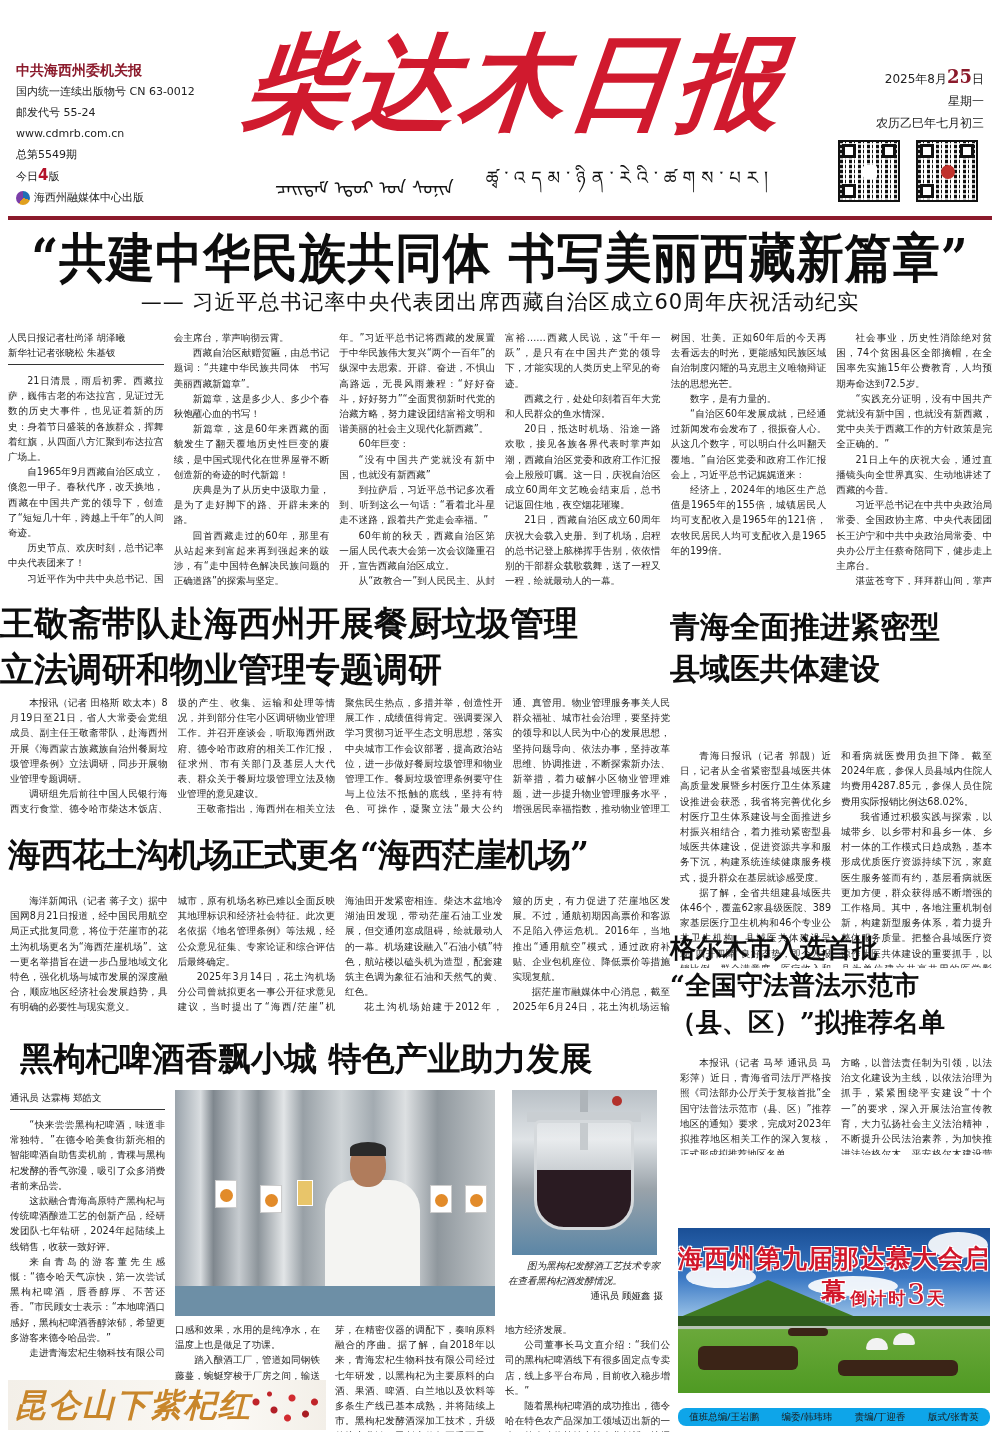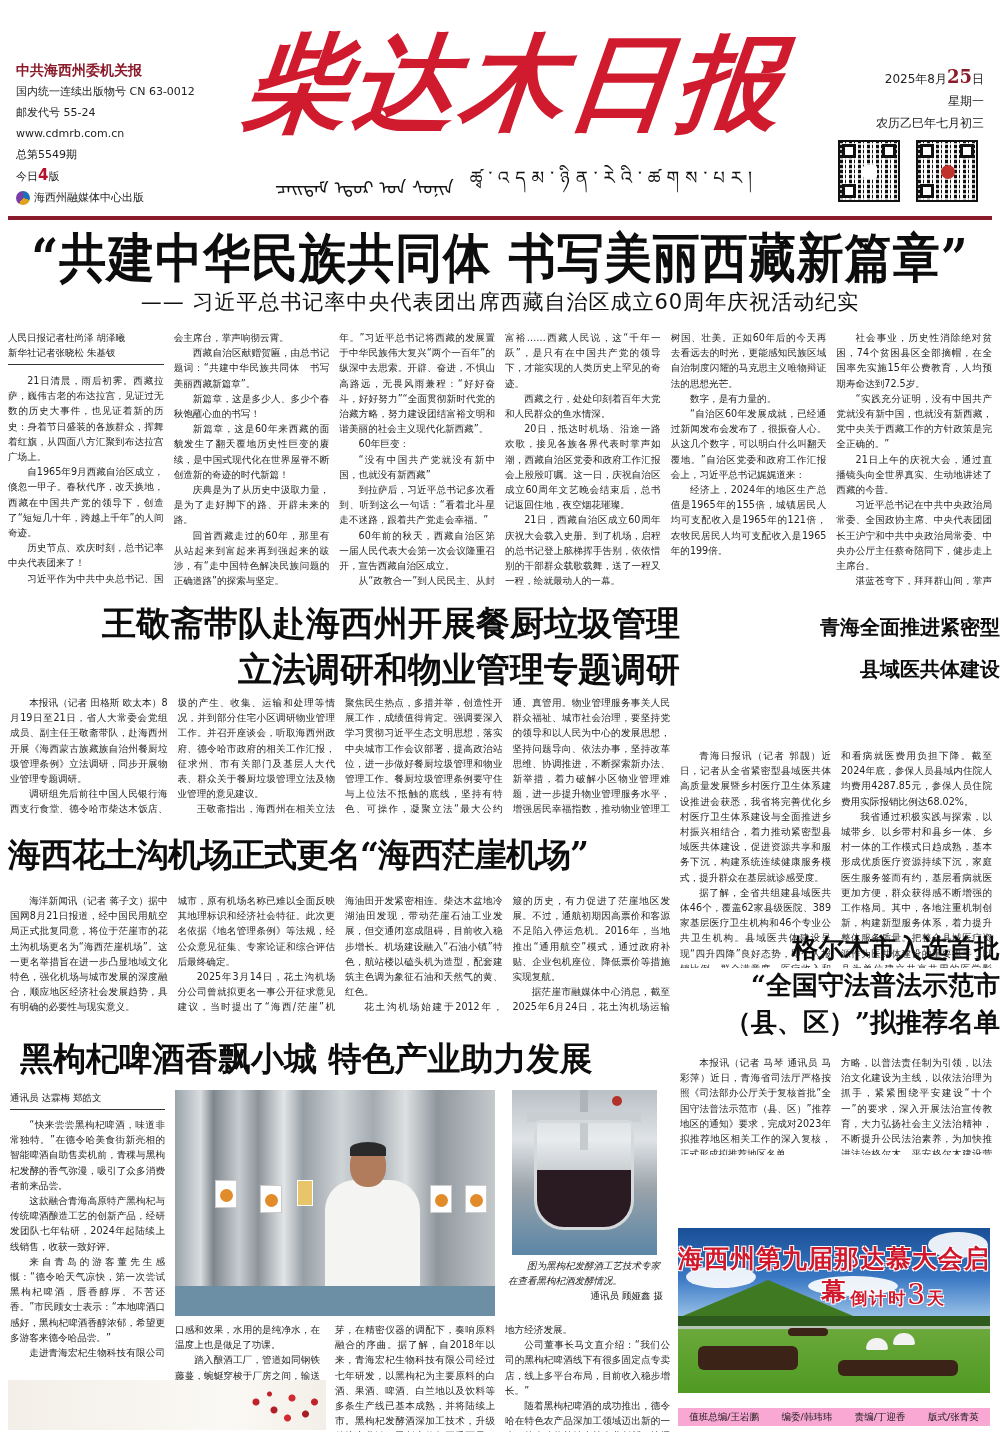--- a/index.html
+++ b/index.html
@@ -11,21 +11,21 @@
   
   .mh-left { left: 16px; top: 60px; width: 220px; font-size: 11px; line-height: 21px; color: #222; }
   .mh-left .organ { color: #8b1a2b; font-weight: bold; font-size: 14px; font-family: "DejaVu Serif", "Liberation Serif", serif; }
   .mh-left .pages-num { color: #b3122a; font-weight: bold; font-size: 15px; }
   .mh-left .pub { display: flex; align-items: center; gap: 4px; }
   .pub-logo { width: 14px; height: 14px; border-radius: 50%; background: conic-gradient(#1f6fb5 0 30%, #e0a020 30% 60%, #7b3ea8 60% 100%); }
 
   .title-logo { left: 245px; top: 20px; width: 520px; height: 125px; color: #d01a2e;
     font-family: "DejaVu Serif", "Liberation Serif", serif; font-weight: bold; font-size: 104px;
     letter-spacing: 4px; line-height: 125px; font-style: italic; transform: skewX(-6deg); white-space: nowrap; }
-  .script-line { left: 275px; top: 168px; width: 540px; height: 30px; font-size: 18px; color: #111; white-space: nowrap; letter-spacing: 6px; display: flex; gap: 16px; align-items: center; }
+  .script-line { left: 275px; top: 168px; width: 540px; height: 30px; font-size: 18px; color: #111; white-space: nowrap; letter-spacing: 6px; display: flex; gap: 32px; align-items: center; }
   .script-line .mongol { font-family: "DejaVu Serif", serif; letter-spacing: 16px; }
 
   .mh-right { right: 16px; top: 66px; width: 200px; text-align: right; font-size: 12px; line-height: 22px; color: #222; }
   .mh-right .day { color: #8b1a2b; font-weight: bold; font-size: 18px; font-family: "DejaVu Serif", serif; }
   .qr-wrap { right: 22px; top: 140px; display: flex; gap: 16px; }
   .qr { width: 62px; height: 62px; background:
       repeating-linear-gradient(90deg, #111 0 3px, #fff 3px 5px, #111 5px 6px, #fff 6px 9px),
       #fff; position: relative; border: 2px solid #111; }
   .qr::after { content: ""; position: absolute; inset: 0; background: repeating-linear-gradient(0deg, rgba(255,255,255,.75) 0 2px, transparent 2px 5px); }
   .qr .corner { position: absolute; width: 14px; height: 14px; border: 3px solid #111; background: #fff; z-index: 2; }
@@ -44,25 +44,25 @@
   .byline-rule { border-bottom: 1px solid #333; padding-bottom: 4px; margin-bottom: 8px; }
 
   .cols { display: flex; gap: 10px; }
   .col { flex: 1; font-size: 9.6px; line-height: 15.2px; color: #262626; text-align: justify; overflow: hidden; }
   .col p { text-indent: 2em; }
   .col p.noind { text-indent: 0; }
 
   .sec-lead { left: 8px; top: 330px; width: 984px; height: 255px; }
 
   
-  .h2 { font-family: "DejaVu Serif", "Liberation Serif", serif; font-weight: bold; color: #0d0d0d; text-align: right; }
+  .h2 { font-family: "DejaVu Serif", "Liberation Serif", serif; font-weight: bold; color: #0d0d0d; text-align: left; }
   .a2-title { left: 0; top: 600px; width: 680px; font-size: 34px; line-height: 46px; }
   .a2-body { left: 10px; top: 695px; width: 660px; height: 125px; }
 
-  .a3-title { left: 670px; top: 606px; width: 330px; font-size: 20px; line-height: 42px; }
+  .a3-title { left: 670px; top: 606px; width: 330px; font-size: 30px; line-height: 42px; }
   .a3-body { left: 680px; top: 705px; width: 312px; height: 220px; margin-top: 43px; }
 
   .a4-title { left: 0; top: 830px; width: 680px; font-size: 33px; line-height: 50px; text-align: left; padding-left: 8px; letter-spacing: -1px; }
   .a4-body { left: 10px; top: 893px; width: 660px; height: 125px; }
 
   .a5-title { left: 670px; top: 930px; width: 330px; font-size: 26px; line-height: 37px; }
   .a5-body { left: 680px; top: 1055px; width: 312px; height: 100px; }
 
   .a6-title { left: 0; top: 1033px; width: 680px; font-size: 33px; line-height: 52px; text-align: left; padding-left: 20px; }
   .a6-byline { left: 10px; top: 1090px; width: 155px; }
@@ -105,21 +105,21 @@
   .naadam .trees { position: absolute; left: 0; top: 88px; width: 100%; height: 10px; background: #2e5a1d; }
   .naadam .road { position: absolute; left: 0; top: 98px; width: 100%; height: 3px; background: #b8c4b6; }
   .naadam .yurt { position: absolute; width: 22px; height: 12px; background: #f2f2f2; border-radius: 10px 10px 2px 2px; }
   .naadam .horse { position: absolute; height: 14px; background: #3b2417; border-radius: 6px; }
   .naadam .title { position: absolute; left: 0; top: 14px; width: 100%; text-align: center; font-family: "DejaVu Serif", serif; font-weight: bold; font-size: 25px; color: #d1172b; letter-spacing: 1px;
     text-shadow: -1px -1px 0 #fff, 1px -1px 0 #fff, -1px 1px 0 #fff, 1px 1px 0 #fff; }
   .naadam .countdown { position: absolute; right: 44px; top: 50px; font-family: "DejaVu Serif", serif; font-size: 17px; color: #d1172b; font-weight: bold; letter-spacing: 2px;
     text-shadow: -1px -1px 0 #fff, 1px -1px 0 #fff, -1px 1px 0 #fff, 1px 1px 0 #fff; }
   .naadam .countdown .n { font-size: 28px; font-weight: normal; }
 
-  .footer-bar { left: 678px; top: 1408px; width: 312px; height: 18px; background: #f9a8d4; display: flex; justify-content: space-around; align-items: center; font-size: 9.5px; color: #1a1a1a; }
+  .footer-bar { left: 678px; top: 1408px; width: 312px; height: 18px; background: #0ea5e9; display: flex; justify-content: space-around; align-items: center; font-size: 9.5px; color: #1a1a1a; border-radius: 8px; }
 </style>
 </head>
 <body>
 
 <div class="abs mh-left">
   <div class="organ">中共海西州委机关报</div>
   <div>国内统一连续出版物号 CN 63-0012</div>
   <div>邮发代号 55-24</div>
   <div>www.cdmrb.com.cn</div>
   <div>总第5549期</div>
@@ -261,21 +261,21 @@
   <div class="col">
     <p>海洋新闻讯（记者 蒋子文）据中国网8月21日报道，经中国民用航空局正式批复同意，将位于茫崖市的花土沟机场更名为“海西茫崖机场”。这一更名举措旨在进一步凸显地域文化特色，强化机场与城市发展的深度融合，顺应地区经济社会发展趋势，具有明确的必要性与现实意义。</p>
     <p>报道称，随着茫崖市2018年撤政并逐步发展为青海“西大门”和资源型新兴</p>
   </div>
   <div class="col">
     <p class="noind">城市，原有机场名称已难以全面反映其地理标识和经济社会特征。此次更名依据《地名管理条例》等法规，经公众意见征集、专家论证和综合评估后最终确定。</p>
     <p>2025年3月14日，花土沟机场分公司曾就拟更名一事公开征求意见建议，当时提出了“海西/茫崖”机场、“海西/冷湖”机场、“海西/牧羊”机场、“海西/尕斯”机场4个备选名。</p>
 
   </div>
   <div class="col">
-    <p class="noind">海油田开发紧密相连。柴达木盆地冷湖油田发现，带动茫崖石油工业发展，但交通闭塞成阻碍，目前收入稳步增长。机场建设融入“石油小镇”特色，航站楼以磕头机为造型，配套建筑主色调为象征石油和天然气的黄、红色。</p>
+    <p class="noind">海油田开发紧密相连。柴达木盆地冷湖油田发现，带动茫崖石油工业发展，但交通闭塞成阻碍，绘就最动人的一幕。机场建设融入“石油小镇”特色，航站楼以磕头机为造型，配套建筑主色调为象征石油和天然气的黄、红色。</p>
     <p>花土沟机场始建于2012年，2015年6月26日通航，总投资6.7亿元，结束了石油工人往返数需需500公里颠</p>
   </div>
   <div class="col">
     <p class="noind">簸的历史，有力促进了茫崖地区发展。不过，通航初期因高票价和客源不足陷入停运危机。2016年，当地推出“通用航空”模式，通过政府补贴、企业包机座位、降低票价等措施实现复航。</p>
     <p>据茫崖市融媒体中心消息，截至2025年6月24日，花土沟机场运输起降累计执行466架次，旅客吞吐量累计达34222人次，货邮吞吐量累计完成171.194吨。</p>
   </div>
 </div>
 
 <div class="abs h2 a5-title">
   <div>格尔木市入选首批</div>
@@ -331,20 +331,21 @@
 <div class="abs a6-col3 col">
   <p class="noind">芽，在精密仪器的调配下，奏响原料融合的序曲。据了解，自2018年以来，青海宏杞生物科技有限公司经过七年研发，以黑枸杞为主要原料的白酒、果酒、啤酒、白兰地以及饮料等多条生产线已基本成熟，并将陆续上市。黑枸杞发酵酒深加工技术，升级传统产业链，已创产值超五千万元，安置就业60多人，签订300万元种植订单，助力百姓增收、</p>
 </div>
 <div class="abs a6-col4 col">
   <p class="noind">地方经济发展。</p>
   <p>公司董事长马文直介绍：“我们公司的黑枸杞啤酒线下有很多固定点专卖店，线上多平台布局，目前收入稳步增长。”</p>
   <p>随着黑枸杞啤酒的成功推出，德令哈在特色农产品深加工领域迈出新的一步。德令哈将持续支持企业创新，挖掘更多本地特色产品，推动地方经济高质量发展。</p>
 </div>
 
 <div class="abs banner-gouqi">
+  <span class="txt">昆仑山下紫杞红</span>
   <span class="berries"></span>
 </div>
 
 <div class="abs naadam">
   <span class="cloud" style="left:8px;top:38px;width:70px;height:22px"></span>
   <span class="cloud" style="left:130px;top:48px;width:90px;height:20px"></span>
   <span class="cloud" style="left:250px;top:4px;width:60px;height:26px"></span>
   <span class="hill"></span>
   <span class="trees"></span>
   <span class="road"></span>

